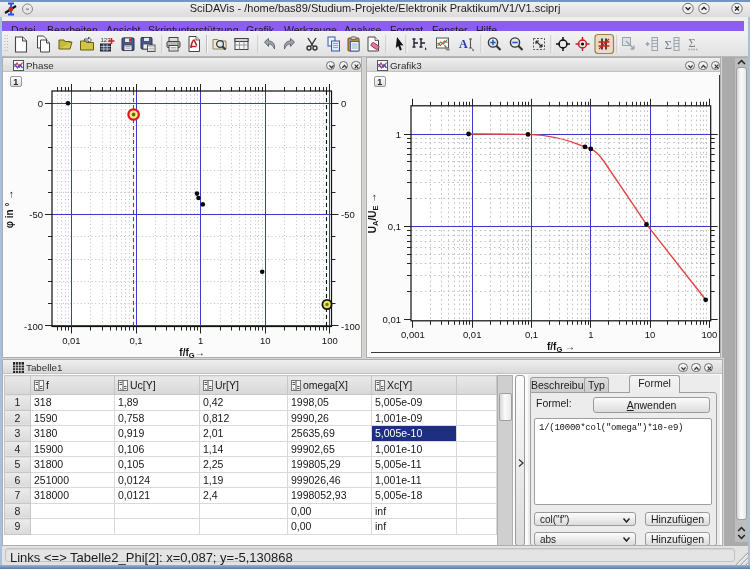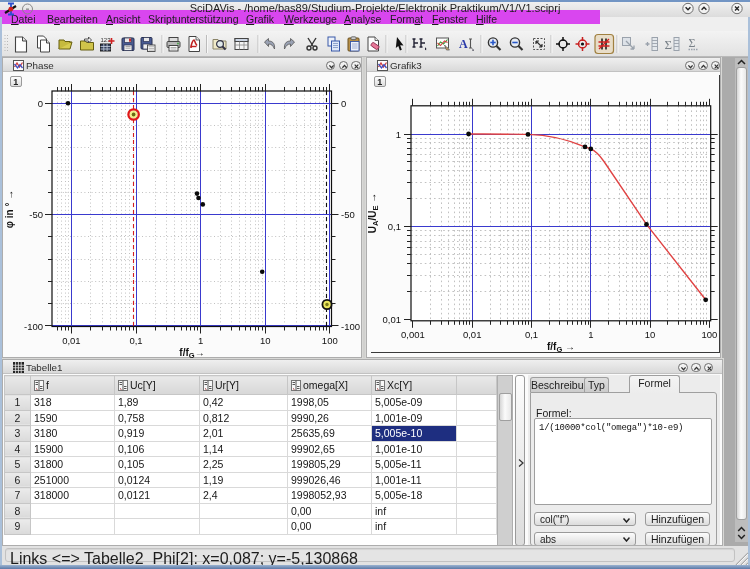--- a/index.html
+++ b/index.html
@@ -1,33 +1,33 @@
 <!DOCTYPE html>
 <html><head><meta charset="utf-8"><title>SciDAVis</title>
 <style>
 *{margin:0;padding:0;box-sizing:border-box}
 html,body{width:750px;height:569px;overflow:hidden}
 body{font-family:"Liberation Sans",sans-serif;position:relative;background:#efefef}
 .abs{position:absolute}
 #titlebar{left:0;top:0;width:750px;height:17px;background:linear-gradient(#f0f0f0,#dcdcdc);border-top:2px solid #7295c4;z-index:10}
 #titletext{left:0;top:2px;width:750px;text-align:center;font-size:11px;color:#1d1d1d;z-index:12}
-#menubar{left:0;top:10px;width:600px;height:14px;background:#d946ef;z-index:10}
+#menubar{left:0;top:21px;width:744px;height:14px;background:#8b5cf6;z-index:10}
 .mi{position:absolute;top:3px;font-size:10.5px;color:#1d1d1d;white-space:pre}
 .mi u{text-decoration-thickness:1px;text-underline-offset:1px}
 #toolbar{left:0;top:31px;width:750px;height:26px;background:linear-gradient(#f3f3f3,#e2e2e2);border-bottom:1px solid #b9b9b9;z-index:10}
 #workspace{left:0;top:57px;width:750px;height:489px;background:#d0d0ce;z-index:1}
 .win{position:absolute;z-index:2;background:#fbfbfb;border:1px solid #adadad;box-shadow:0 0 0 1px #d8d8d6}
 .wtitle{position:absolute;left:0;top:0;right:0;height:14px;background:linear-gradient(#efefef,#d9d9d9);border-bottom:1px solid #c2c2c2}
 .wtext{position:absolute;left:23px;top:2px;font-size:9.8px;color:#303030}
 .wbtn{position:absolute;top:2.5px;width:9.5px;height:9.5px;border:1px solid #6e6e6e;border-radius:50%;background:rgba(252,252,252,.55)}
 .wbtn svg{position:absolute;left:0;top:0}
 .layerbtn{position:absolute;width:11.5px;height:11.5px;border:1px solid #9a9a9a;border-radius:2px;background:linear-gradient(#fdfdfd,#dedede);font-size:9px;font-weight:bold;color:#222;text-align:center;line-height:10.5px}
 #statusbar{left:0;top:546px;width:750px;height:19px;background:#e2e2e2;z-index:10}
 #statusbox{position:absolute;left:5px;top:2px;width:730px;height:14px;border:1px solid #c2c2c2;border-radius:3px;background:#e4e4e4;box-shadow:inset 0 1px 1px rgba(0,0,0,.07)}
-#statustext{position:absolute;left:4px;top:0.5px;font-size:16px;color:#1c1c1c;white-space:pre}
+#statustext{position:absolute;left:4px;top:0.5px;font-size:13px;color:#1c1c1c;white-space:pre}
 #bottomborder{left:0;top:565px;width:750px;height:4px;background:linear-gradient(#9ab2d0,#5c79a6);z-index:11}
 #leftborder{left:0;top:17px;width:2px;height:548px;background:#aac0da;z-index:11}
 #rightborder{left:748px;top:17px;width:2px;height:548px;background:#aac0da;z-index:11}
 
 #tablewrap{position:absolute;left:1px;top:15px;width:510px;height:171px;background:#fff;overflow:hidden}
 table.dt{border-collapse:collapse;table-layout:fixed;width:492px;font-size:10.5px;color:#161616}
 table.dt td,table.dt th{border:1px solid #d9d9d9;padding:0 0 0 3px;text-align:left;font-weight:normal;overflow:hidden;white-space:nowrap}
 table.dt tr.h1 th{height:19px;background:linear-gradient(#e9e9e9,#d7d7d7);border-color:#c6c6c6}
 table.dt tr.h2 th{height:16px;background:linear-gradient(#e9e9e9,#d7d7d7);border-color:#c6c6c6}
 table.dt td{height:15.5px;background:#fff}
@@ -272,21 +272,22 @@
 
   <div class="btn" style="left:512px;top:15px;width:10px;height:171px"></div>
   <svg width="8" height="10" style="position:absolute;left:513.5px;top:98px">
       <polyline points="2,1.5 6,5 2,8.5" fill="none" stroke="#333" stroke-width="1.2"></polyline>
     </svg>
   <div style="position:absolute;left:525px;top:15px;width:192px;height:172px;background:#ececec">
   <div class="tab" style="left:2px;width:66px;line-height:15px">Beschreibung</div>
   <div class="tab" style="left:56px;width:25px;line-height:15px">Typ</div>
   <div class="tab active" style="left:101px;width:51px;line-height:15px">Formel</div>
   <div style="position:absolute;left:2px;top:17px;width:187px;height:154px;border:1px solid #9f9f9f;border-radius:0 3px 3px 3px;background:#ececec"></div>
-  <div style="position:absolute;left:8px;top:32px;font-size:10.5px;color:#1c1c1c">Formel:</div>
+  <div style="position:absolute;left:8px;top:22px;font-size:10.5px;color:#1c1c1c">Formel:</div>
+  <div class="btn" style="left:65px;top:22px;width:117px;height:16px;line-height:15px"><u style="text-decoration-thickness:1px">A</u>nwenden</div>
   <div style="position:absolute;left:6px;top:43px;width:178px;height:87px;background:#fff;border:1px solid #9f9f9f;border-radius:2px">
     <div style="position:absolute;left:4px;top:4px;font-family:'Liberation Mono',monospace;font-size:9px;color:#111;letter-spacing:-0.25px">1/(10000*col("omega")*10-e9)</div>
   </div>
   <div class="combo" style="left:6px;top:137px;width:102px;height:14px;line-height:13px">col("f")
     <svg class="chev" width="9" height="7" style="top:3.5px">
           <polyline points="1.5,1.5 4.5,5 7.5,1.5" fill="none" stroke="#222" stroke-width="1.5"></polyline>
         </svg></div>
   <div class="btn" style="left:117px;top:137px;width:65px;height:14px;line-height:13px">Hinzufügen</div>
   <div class="combo" style="left:6px;top:156.5px;width:102px;height:14px;line-height:13px">abs
     <svg class="chev" width="9" height="7" style="top:3.5px">

